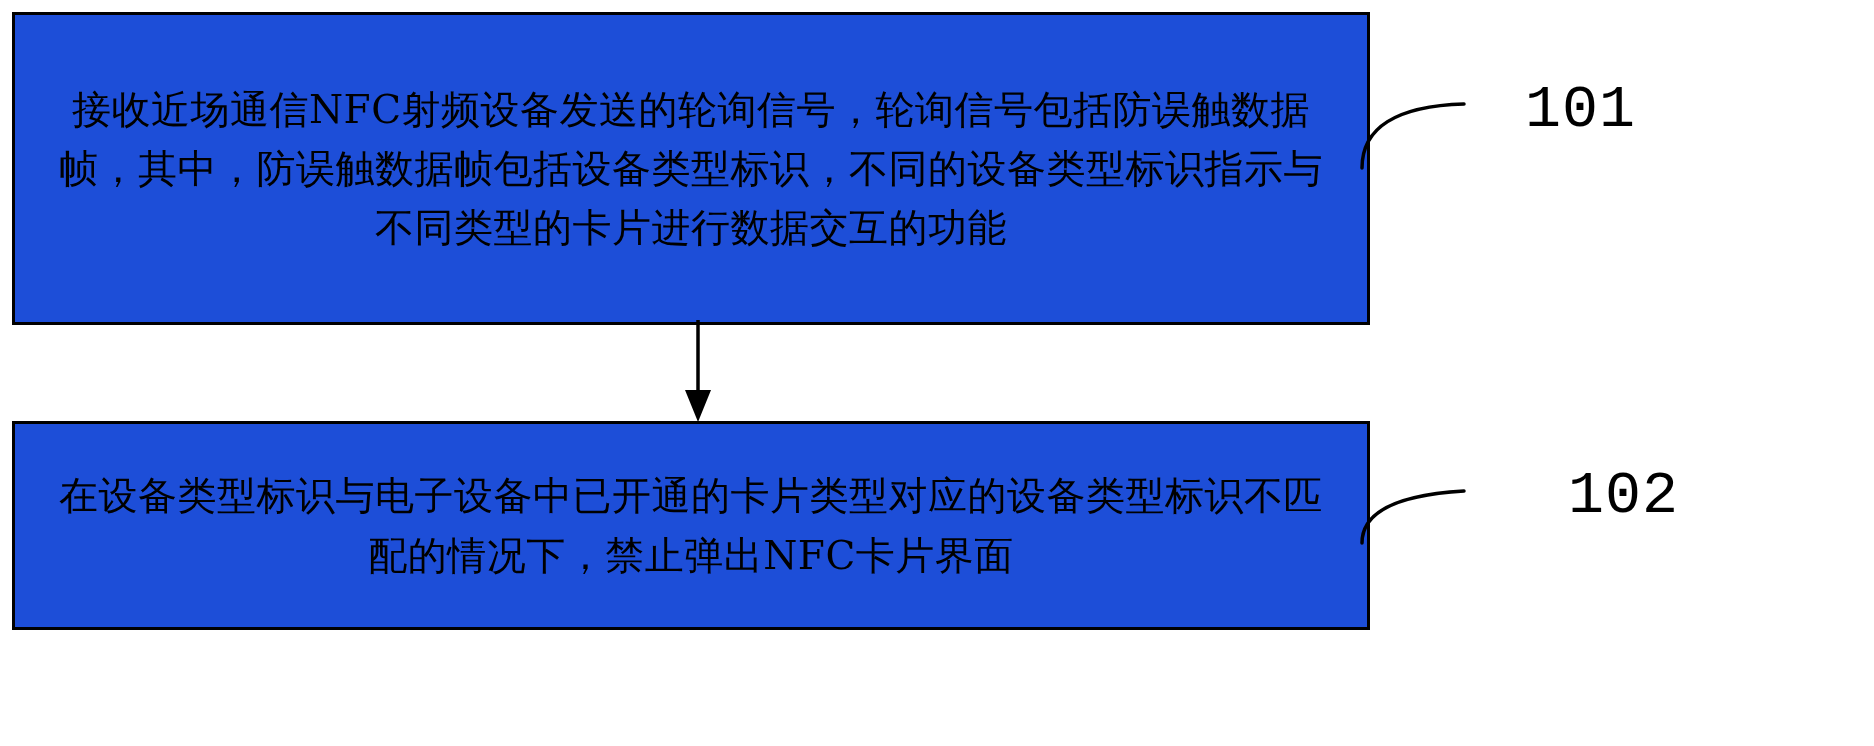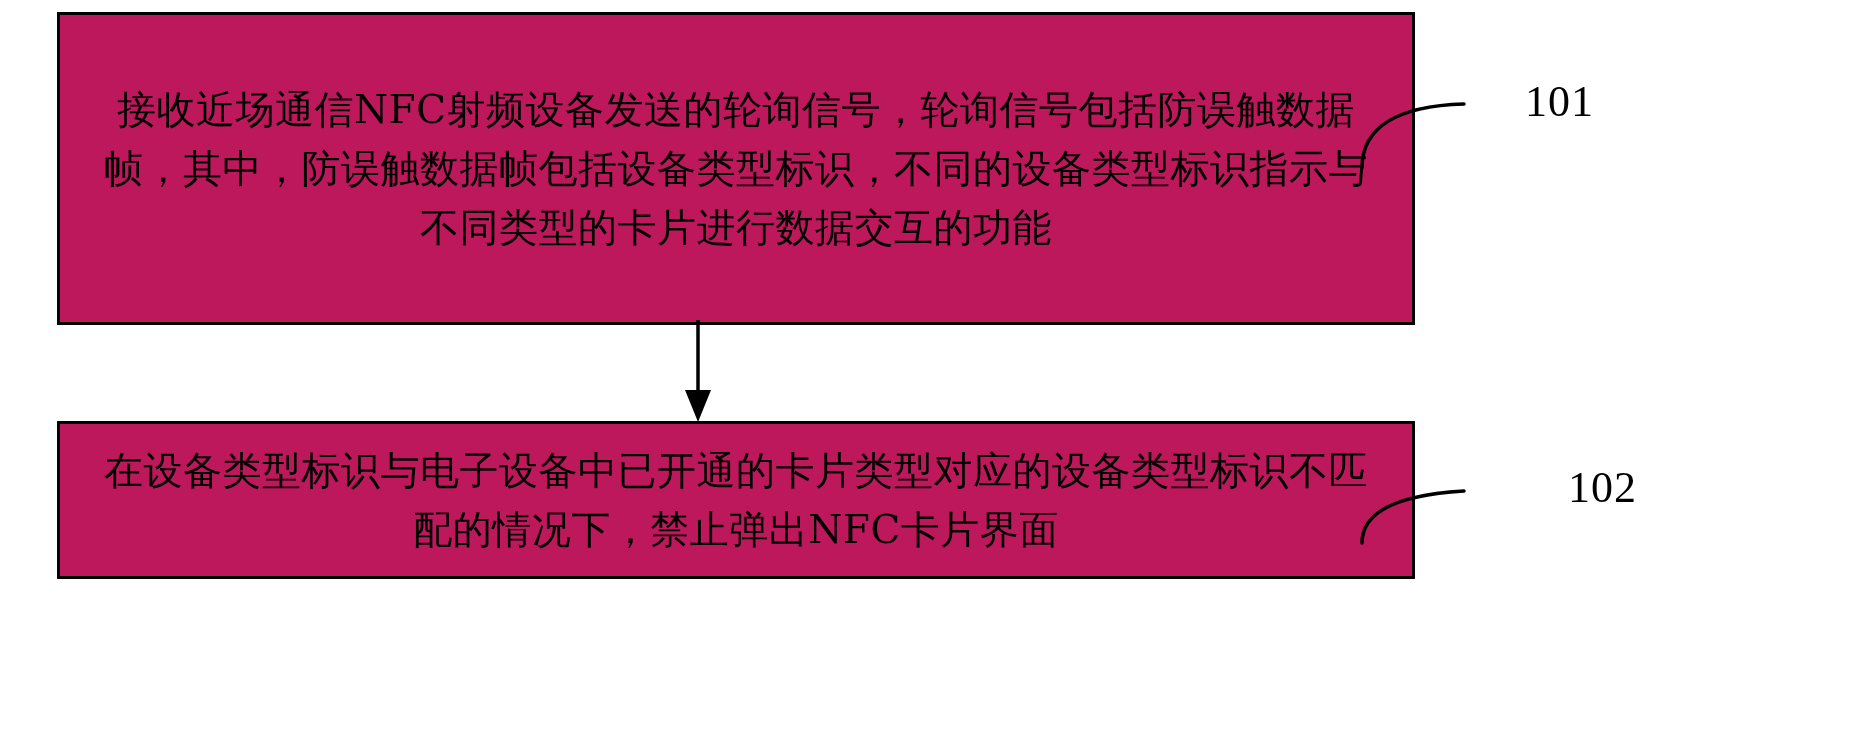--- a/index.html
+++ b/index.html
@@ -20,39 +20,38 @@
     width: 1874px;
     height: 746px;
     background: #ffffff;
   }
 
   
   .step-box {
     position: absolute;
     box-sizing: border-box;
     border: 3px solid #000000;
-    background: #be185d;
+    background: #1d4ed8;
     display: flex;
     align-items: center;
     justify-content: center;
-    margin-left: 45px;
   }
 
   #step-box-101 {
     left: 12px;
     top: 12px;
     width: 1358px;
     height: 313px;
   }
 
   #step-box-102 {
     left: 12px;
     top: 421px;
     width: 1358px;
-    height: 158px;
+    height: 209px;
   }
 
   .step-text {
     text-align: center;
     font-family: "DejaVu Serif", "Liberation Serif", serif;
     font-size: 39px;
     line-height: 1.52;
     letter-spacing: 0.5px;
     color: #000000;
     padding: 0 18px;
@@ -90,22 +89,22 @@
   #leader-102 {
     left: 1360px;
     top: 455px;
     width: 150px;
     height: 90px;
   }
 
   
   .ref-numeral {
     position: absolute;
-    font-family: Liberation Serif, serif;
-    font-size: 44px;
+    font-family: Liberation Mono, monospace;
+    font-size: 60px;
     line-height: 1;
     color: #000000;
     letter-spacing: 1px;
   }
   #ref-numeral-101 {
     left: 1525px;
     top: 80px;
   }
   #ref-numeral-102 {
     left: 1568px;

